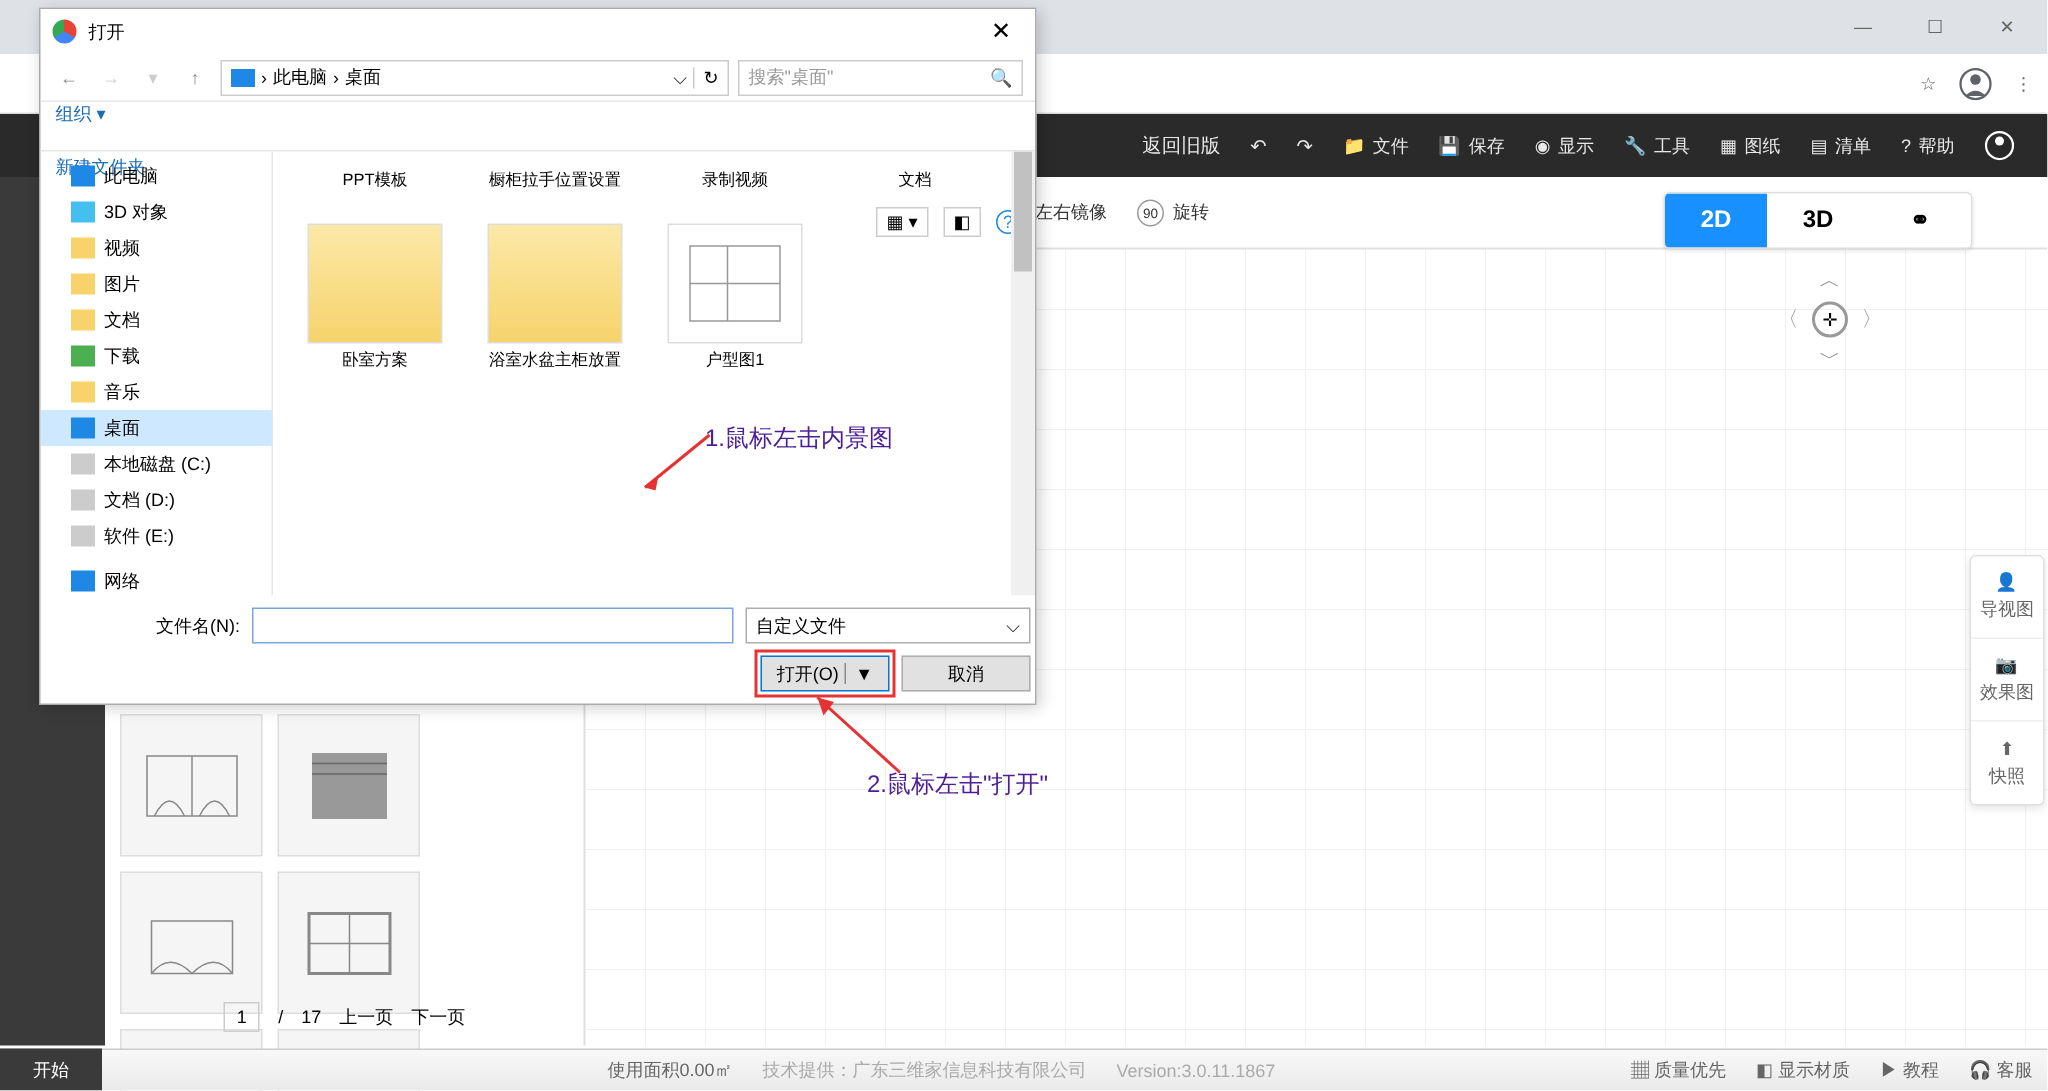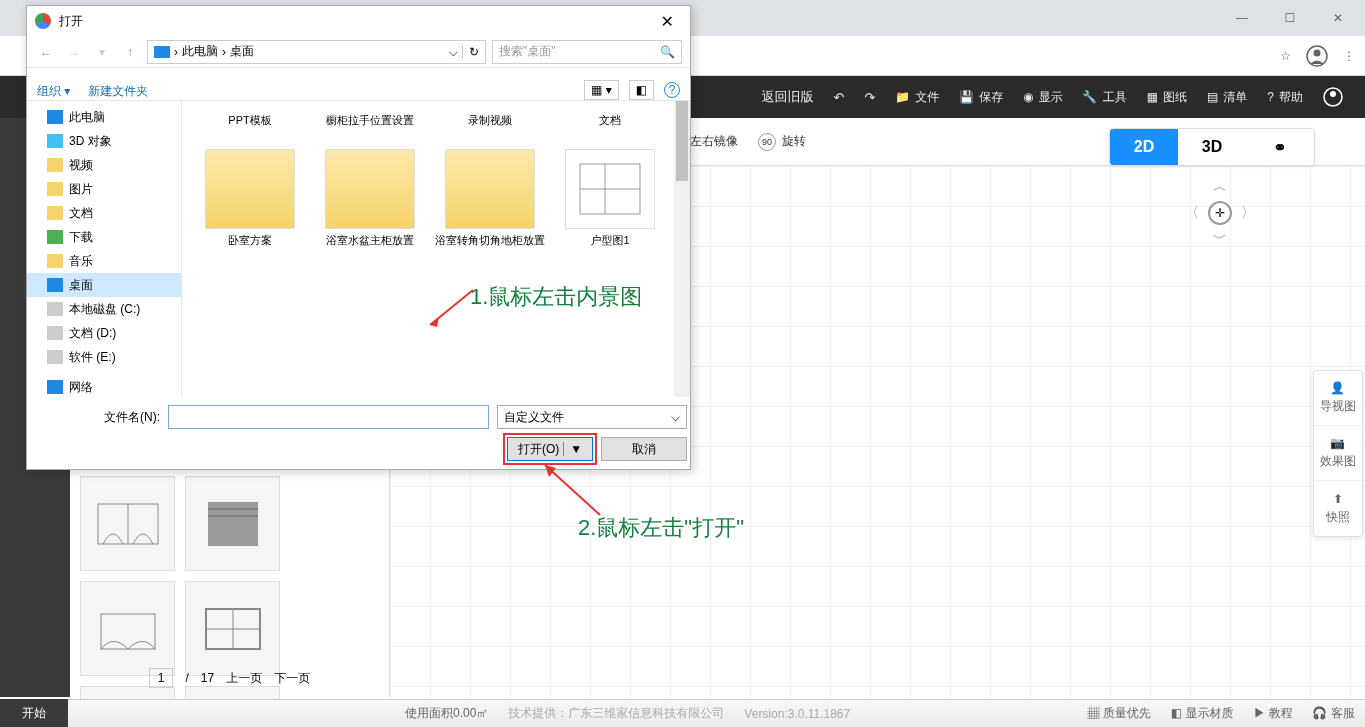--- a/index.html
+++ b/index.html
@@ -58,21 +58,21 @@
 
 .file-dialog { position: absolute; top: 5px; left: 26px; width: 665px; height: 465px; background: #fff; border: 1px solid #aaa; box-shadow: 2px 2px 10px rgba(0,0,0,0.2); z-index: 100; display: flex; flex-direction: column; }
 .fd-title { height: 30px; display: flex; align-items: center; padding: 0 8px; }
 .fd-title .chrome-icon { width: 16px; height: 16px; border-radius: 50%; background: conic-gradient(#ea4335 0 120deg, #4285f4 120deg 240deg, #34a853 240deg 360deg); margin-right: 8px; }
 .fd-close { margin-left: auto; font-size: 16px; padding: 0 8px; }
 .fd-nav { height: 32px; display: flex; align-items: center; padding: 0 8px; gap: 6px; border-bottom: 1px solid #e5e5e5; }
 .fd-nav-btn { width: 22px; height: 22px; display: flex; align-items: center; justify-content: center; color: #888; }
 .fd-path { flex: 1; border: 1px solid #ccc; height: 24px; display: flex; align-items: center; padding: 0 6px; gap: 4px; }
 .fd-pc-icon { width: 16px; height: 12px; background: #1e88e5; }
 .fd-search { width: 190px; border: 1px solid #ccc; height: 24px; padding: 0 6px; color: #999; display: flex; align-items: center; justify-content: space-between; }
-.fd-toolbar { height: 32px; display: flex; align-items: flex-end; padding: 0 10px; gap: 18px; }
+.fd-toolbar { height: 32px; display: flex; align-items: flex-start; padding: 0 10px; gap: 18px; flex-direction: column; }
 .fd-tb-link { color: #1a6bb8; }
 .fd-tb-right { margin-left: auto; display: flex; gap: 10px; align-items: center; }
 .fd-body { flex: 1; display: flex; overflow: hidden; border-top: 1px solid #e5e5e5; }
 .fd-tree { width: 155px; border-right: 1px solid #e5e5e5; overflow-y: auto; padding: 4px 0; }
 .fd-tree-item { height: 24px; display: flex; align-items: center; padding-left: 20px; gap: 6px; }
 .fd-tree-item.selected { background: #cde8ff; }
 .tree-icon { width: 16px; height: 14px; }
 .fd-files { flex: 1; position: relative; overflow-y: auto; padding: 8px; }
 .fd-scrollbar { position: absolute; right: 0; top: 0; width: 16px; bottom: 0; background: #f0f0f0; }
 .fd-scroll-thumb { position: absolute; top: 0; left: 2px; right: 2px; height: 80px; background: #c1c1c1; }
@@ -86,21 +86,21 @@
 .fd-footer-row { display: flex; align-items: center; gap: 8px; }
 .fd-footer-row .lbl { width: 130px; text-align: right; }
 .fd-filename { flex: 1; border: 1px solid #7aa7d8; height: 24px; padding: 0 4px; }
 .fd-filter { width: 190px; border: 1px solid #adadad; height: 24px; padding: 0 6px; display: flex; align-items: center; justify-content: space-between; }
 .fd-buttons { display: flex; justify-content: flex-end; gap: 8px; }
 .fd-btn { width: 86px; height: 24px; border: 1px solid #adadad; background: #e1e1e1; display: flex; align-items: center; justify-content: center; }
 .fd-btn.primary { outline: 2px solid #e63232; outline-offset: 2px; border: 1px solid #0078d7; }
 .fd-btn .caret { margin-left: 4px; border-left: 1px solid #888; padding-left: 6px; }
 
 
-.anno { position: absolute; color: #15803d; font-size: 22px; z-index: 200; white-space: nowrap; }
+.anno { position: absolute; color: #4c1d95; font-size: 16px; z-index: 200; white-space: nowrap; }
 .anno-arrow { position: absolute; z-index: 200; }
 
 svg { display: block; }
 </style>
 </head>
 <body>
 
 <div class="browser-chrome">
   <div class="browser-top">
     <div class="win-btn">—</div>
@@ -361,24 +361,20 @@
           </div>
         <div class="file-item">
             <div class="file-thumb folder-thumb"></div>
             <div class="file-label">卧室方案</div>
           </div>
         <div class="file-item">
             <div class="file-thumb folder-thumb"></div>
             <div class="file-label">浴室水盆主柜放置</div>
           </div>
         <div class="file-item">
-            <div class="file-thumb folder-thumb"></div>
-            <div class="file-label">浴室转角切角地柜放置</div>
-          </div>
-        <div class="file-item">
             <div class="file-thumb" style="background:#fff">
               <svg width="70" height="60">
                 <rect x="5" y="5" width="60" height="50" fill="none" stroke="#999"></rect>
                 <line x1="30" y1="5" x2="30" y2="55" stroke="#999"></line>
                 <line x1="5" y1="30" x2="65" y2="30" stroke="#999"></line>
               </svg>
             </div>
             <div class="file-label">户型图1</div>
           </div>
       </div>

